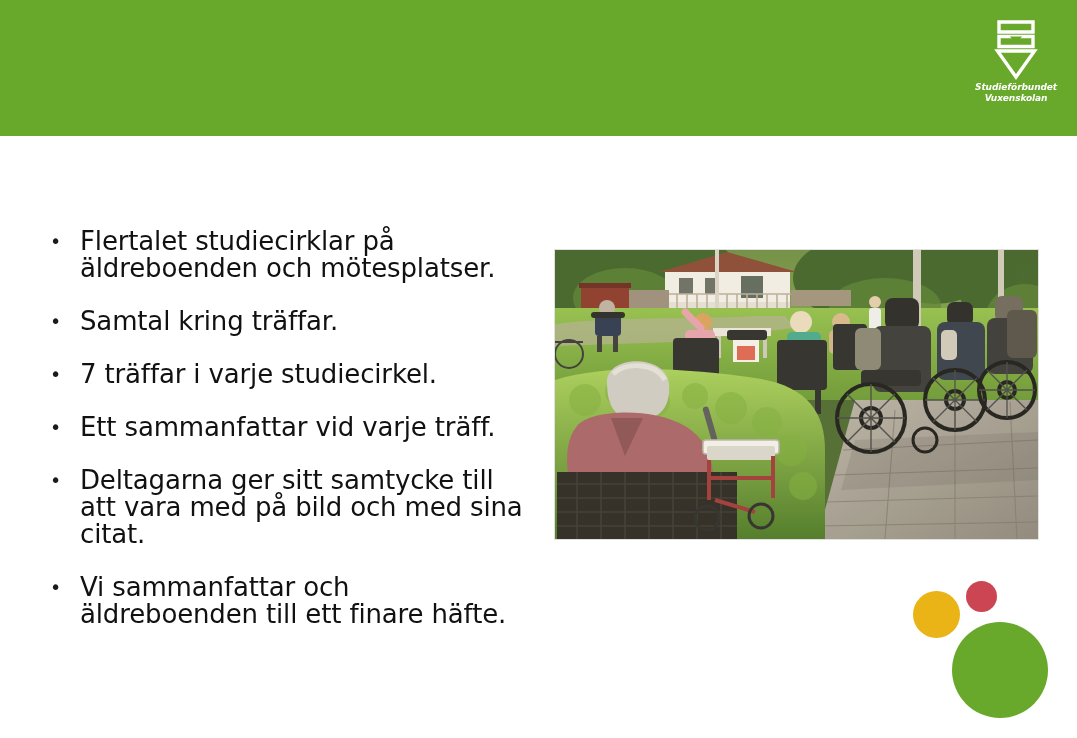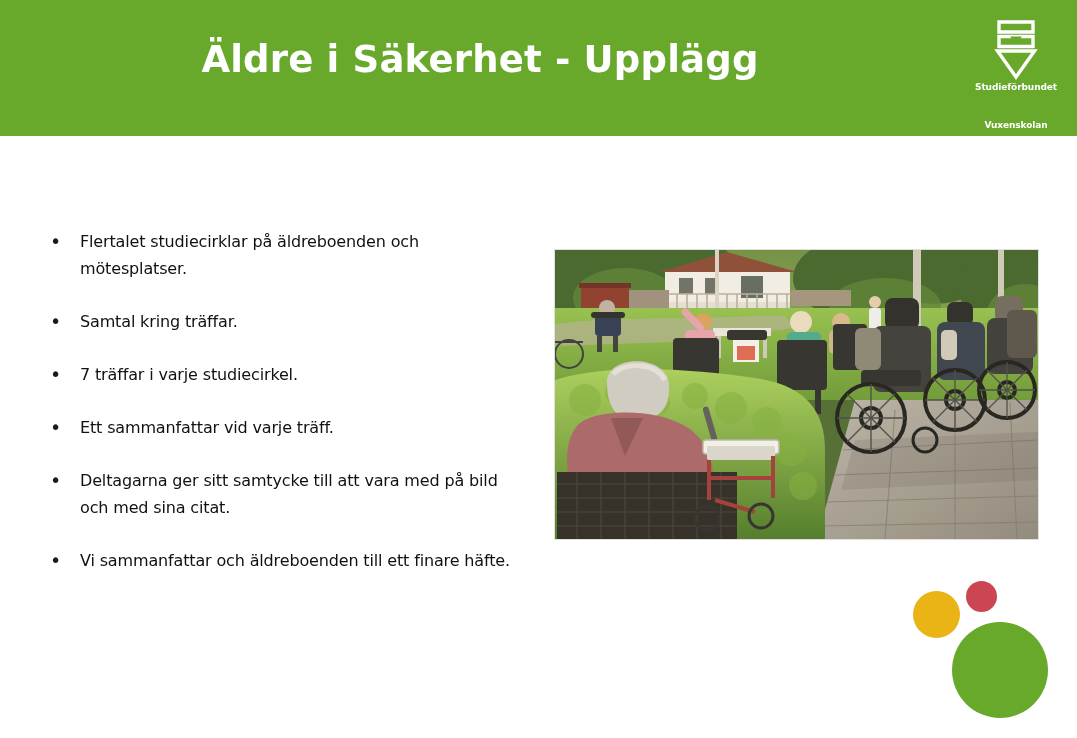--- a/index.html
+++ b/index.html
@@ -63,22 +63,23 @@
     left: 0;
     top: 64px;
     width: 100px;
     text-align: center;
     color: #ffffff;
     font-family: "DejaVu Sans", "Liberation Sans", sans-serif;
     font-weight: bold;
     font-size: 9px;
     line-height: 11px;
     letter-spacing: -0.1px;
-  }
-  #logo-wordmark .line2 { display: block; margin-top: 27px; }
+    font-style: italic;
+  }
+  #logo-wordmark .line2 { display: block; }
 
   
   #bullet-list {
     position: absolute;
     left: 46px;
     top: 228px;
     width: 480px;
   }
   .bullet-row {
     display: flex;
@@ -93,21 +94,21 @@
     font-size: 19px;
     line-height: 27px;
     text-align: left;
     padding-left: 4px;
     box-sizing: border-box;
   }
   .bullet-text {
     flex: 1 1 auto;
     color: #111111;
     font-family: "DejaVu Sans", "Liberation Sans", sans-serif;
-    font-size: 16px;
+    font-size: 26px;
     line-height: 27px;
     letter-spacing: -0.15px;
   }
 
   
   #photo {
     position: absolute;
     left: 555px;
     top: 250px;
     width: 483px;
@@ -145,21 +146,20 @@
     background: #68a92b;
   }
 </style>
 </head>
 <body>
 
 <div id="slide">
 
   <div id="header-band"></div>
 
-  <div id="slide-title">Äldre i Säkerhet - Upplägg</div>
 
   <div id="logo">
     <div id="logo-mark">
       <svg width="60" height="62" viewBox="0 0 60 62" xmlns="http://www.w3.org/2000/svg" aria-hidden="true">
         <g fill="none" stroke="#ffffff" stroke-width="3.4">
 
           <path d="M13 4 H47 V14 H13 Z"></path>
 
           <path d="M13 18.5 H47 V28.5 H13 Z"></path>
 

